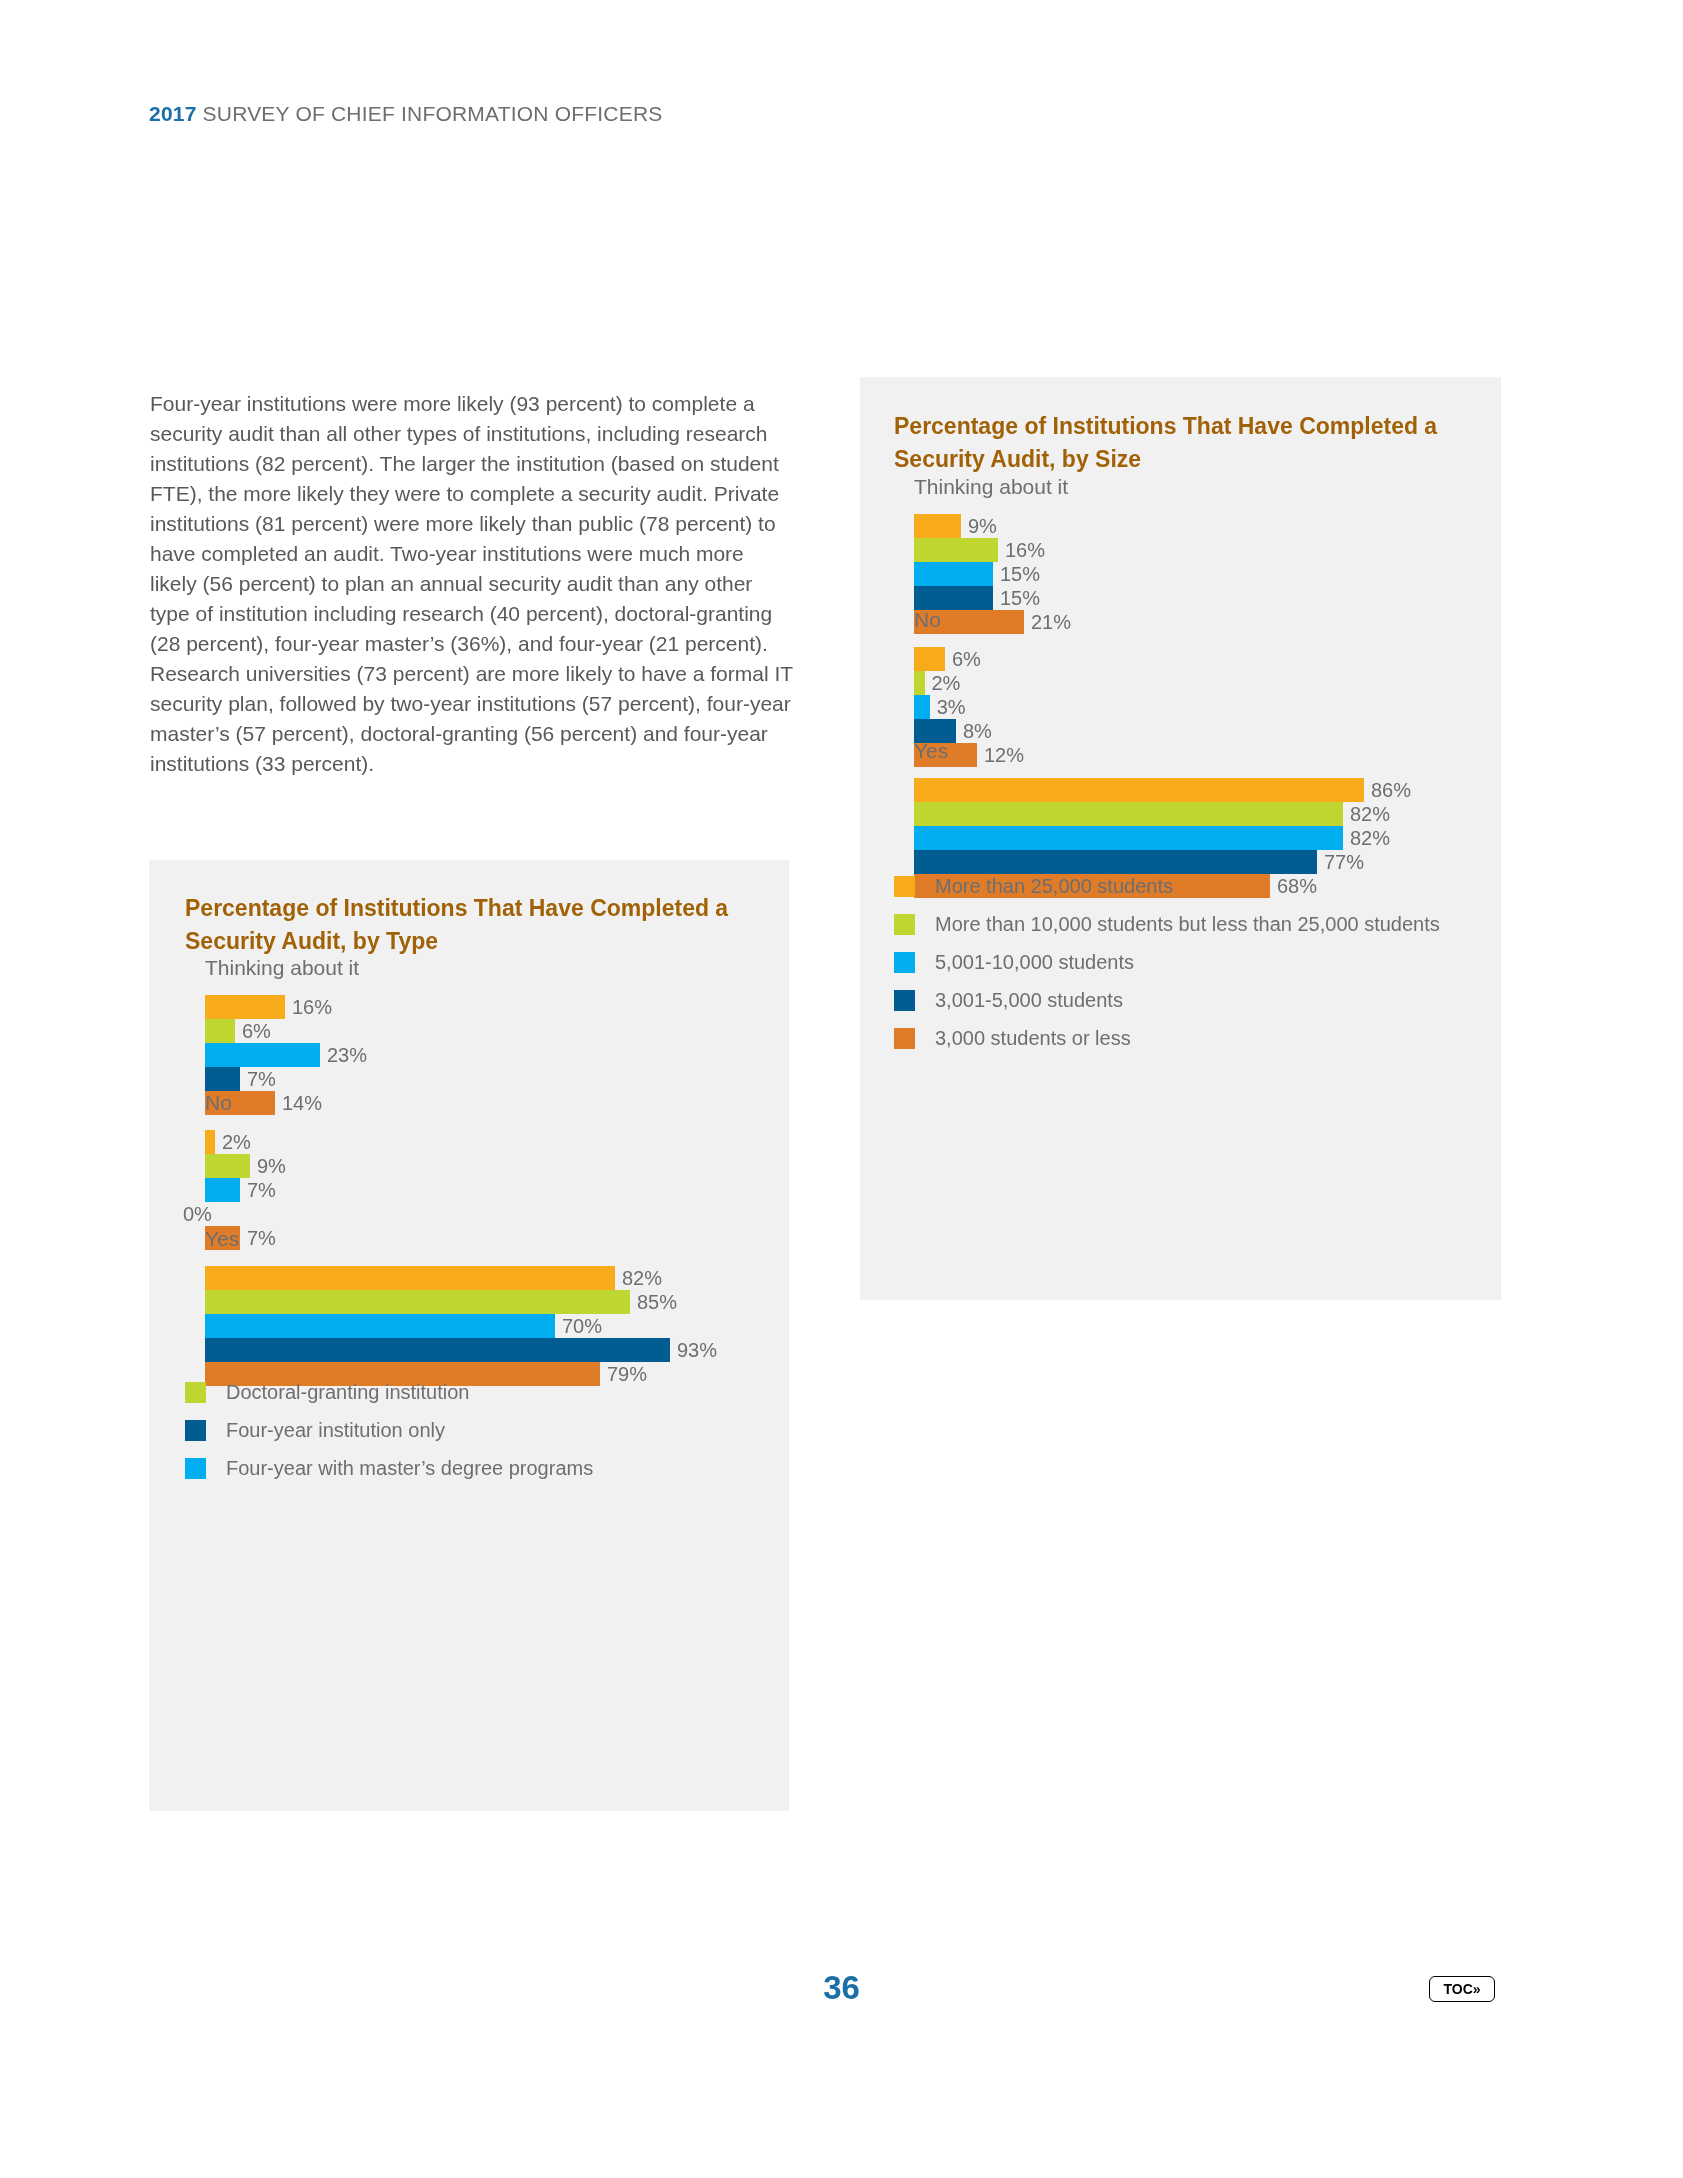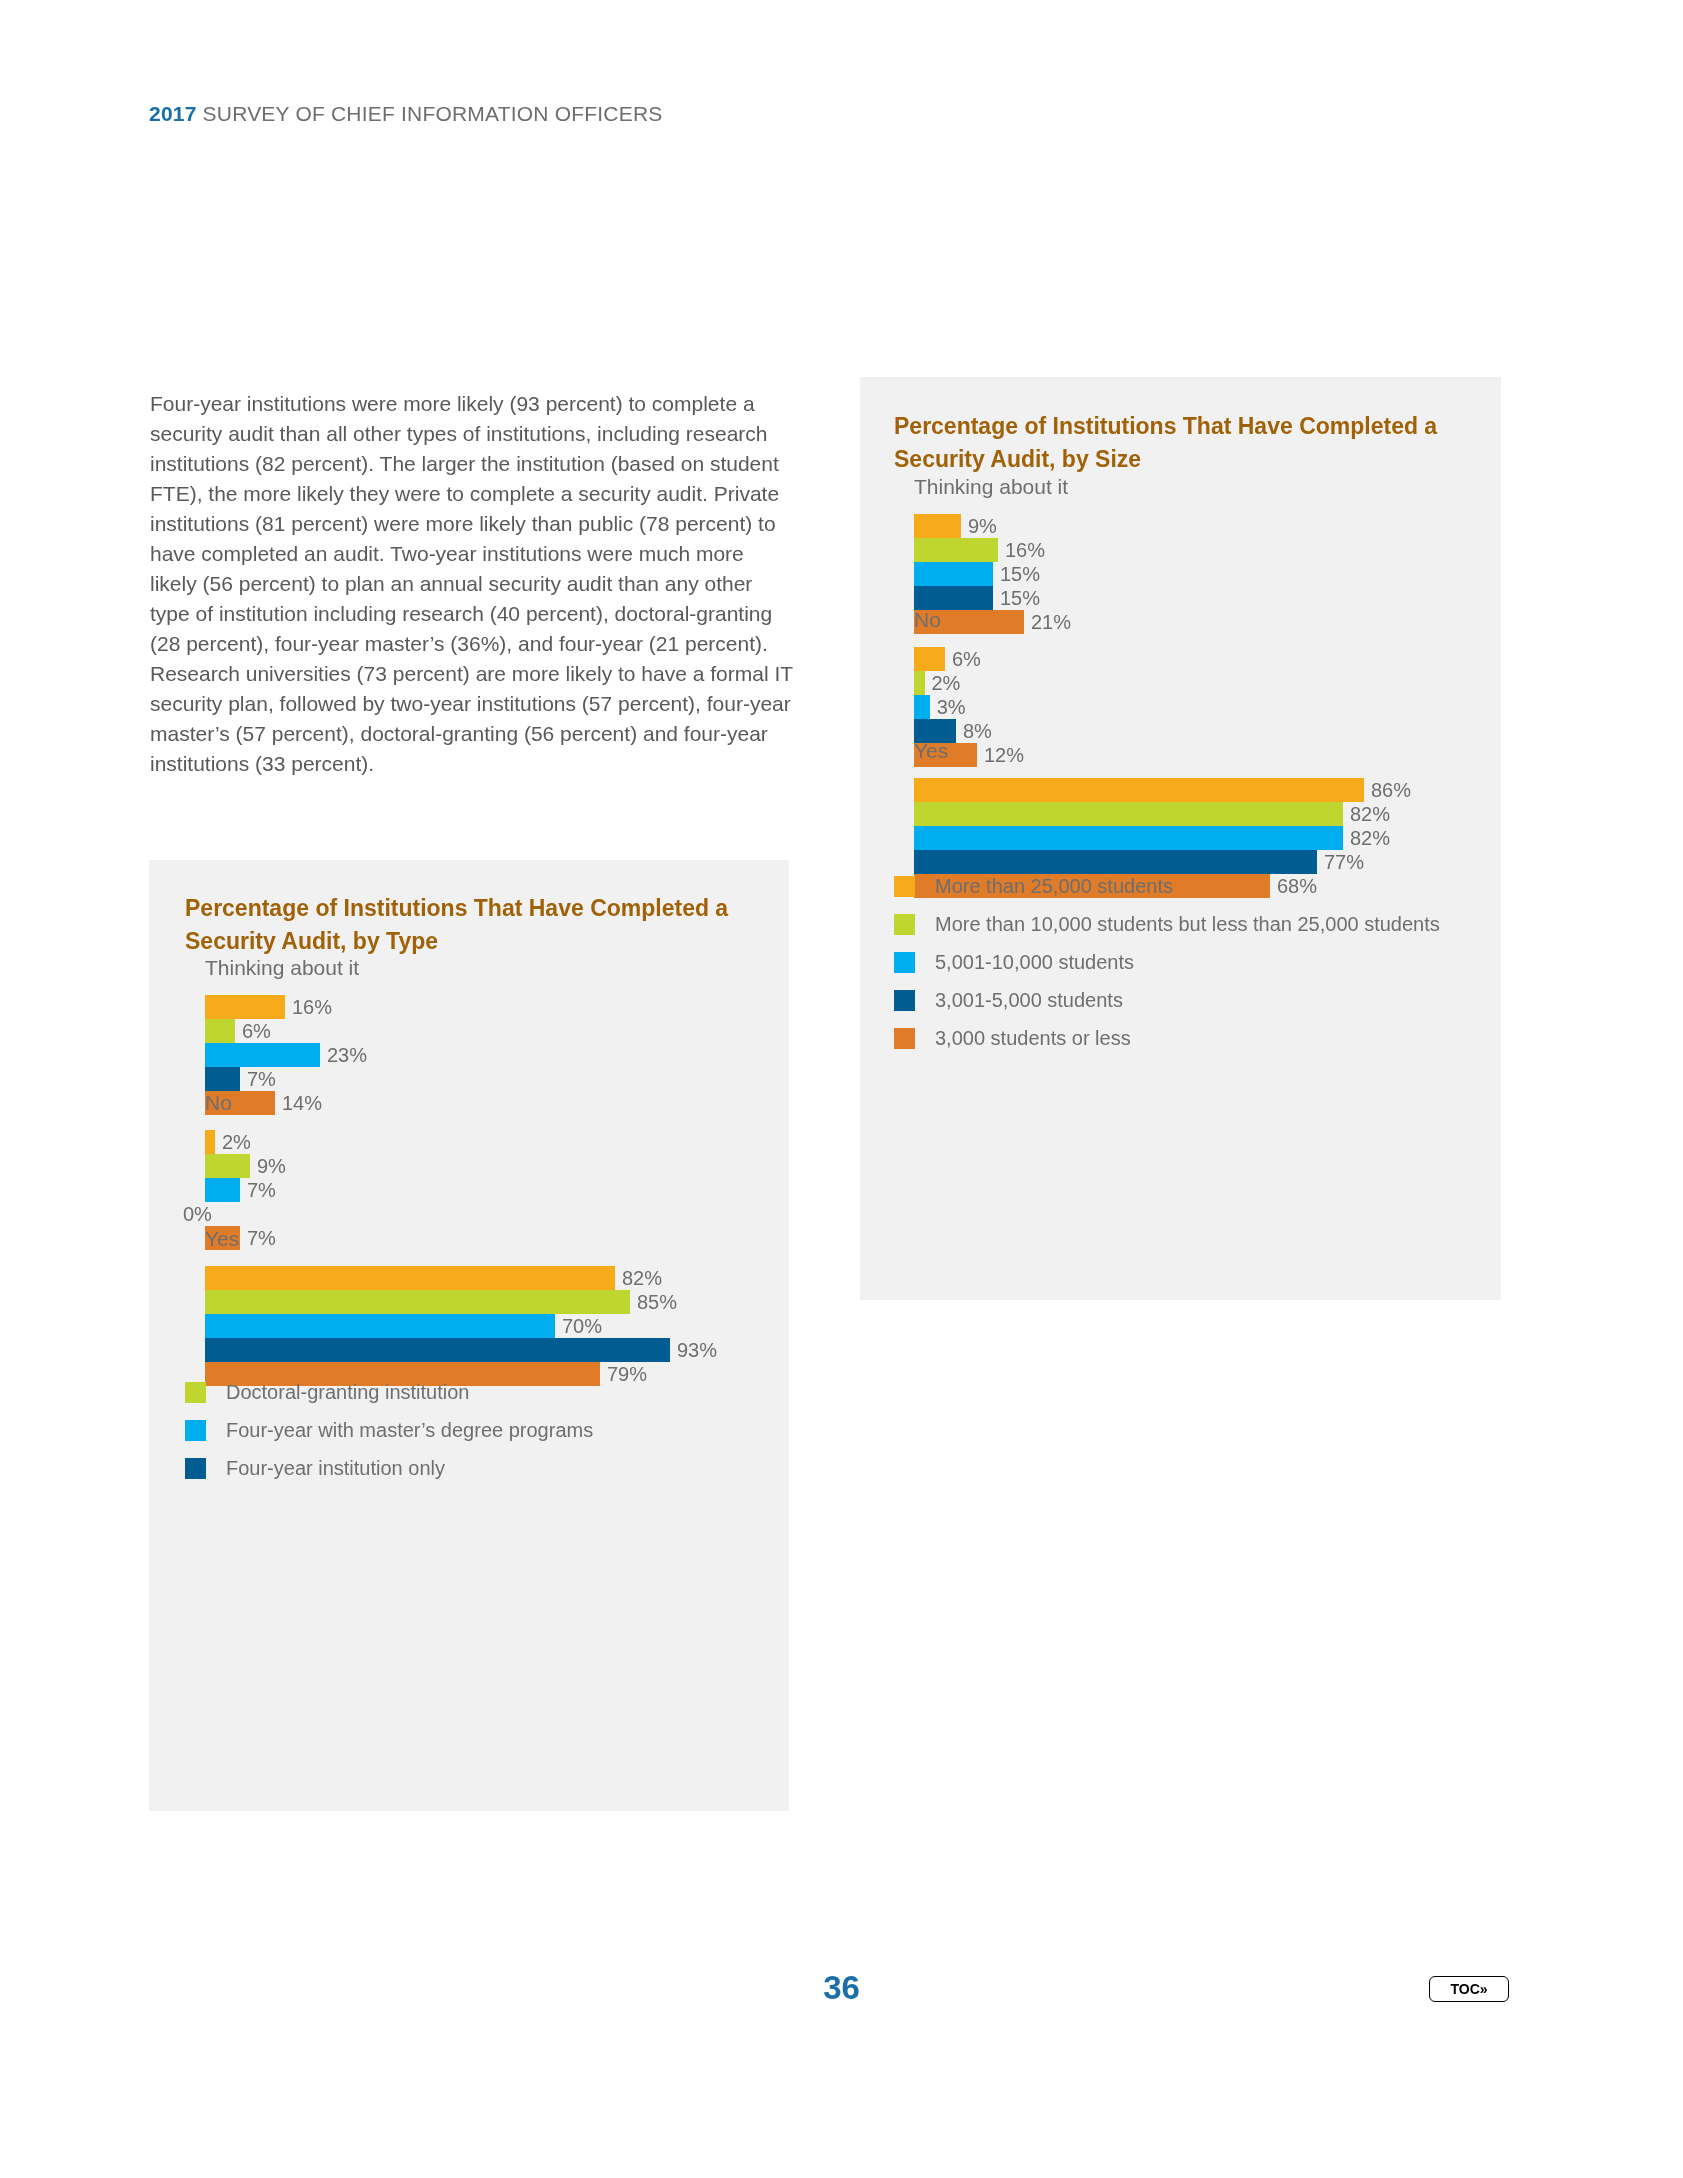--- a/index.html
+++ b/index.html
@@ -161,21 +161,21 @@
     top: 1969px;
     text-align: center;
     font-size: 33px;
     font-weight: bold;
     color: #1A6FA8;
   }
   .toc-button {
     position: absolute;
     left: 1429px;
     top: 1976px;
-    width: 80px;
+    width: 66px;
     height: 26px;
     border: 1.5px solid #000000;
     border-radius: 6px;
     background: #ffffff;
     display: flex;
     align-items: center;
     justify-content: center;
     font-size: 14px;
     font-weight: bold;
     color: #000000;
@@ -272,27 +272,27 @@
         </div>
       </div>
   </div>
 
   <div class="legend">
       <div class="legend-item">
         <span class="legend-swatch" style="background: rgb(190, 214, 47);"></span>
         <span class="legend-label">Doctoral-granting institution</span>
       </div>
       <div class="legend-item">
+        <span class="legend-swatch" style="background: rgb(0, 92, 145);"></span>
+        <span class="legend-label">Four-year institution only</span>
+      </div>
+      <div class="legend-item">
         <span class="legend-swatch" style="background: rgb(0, 174, 239);"></span>
         <span class="legend-label">Four-year with master’s degree programs</span>
       </div>
-      <div class="legend-item">
-        <span class="legend-swatch" style="background: rgb(0, 92, 145);"></span>
-        <span class="legend-label">Four-year institution only</span>
-      </div>
     </div>
 </div>
 
 <div class="panel panel-right">
   <div class="panel-title">Percentage of Institutions That Have Completed a Security Audit, by Size</div>
 
   <div class="group g-thinking">
     <div class="group-label">Thinking about it</div>
     <div class="bars">
         <div class="bar-row">

